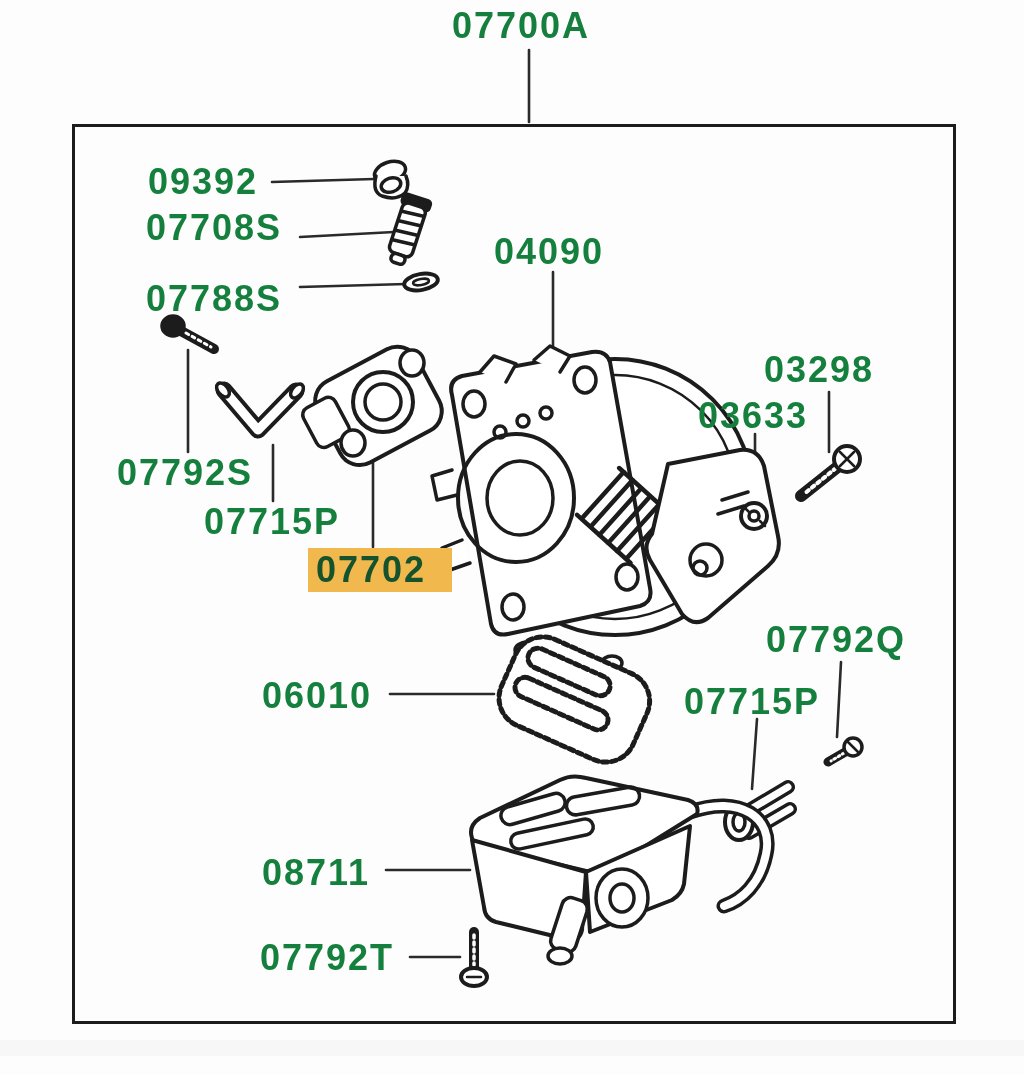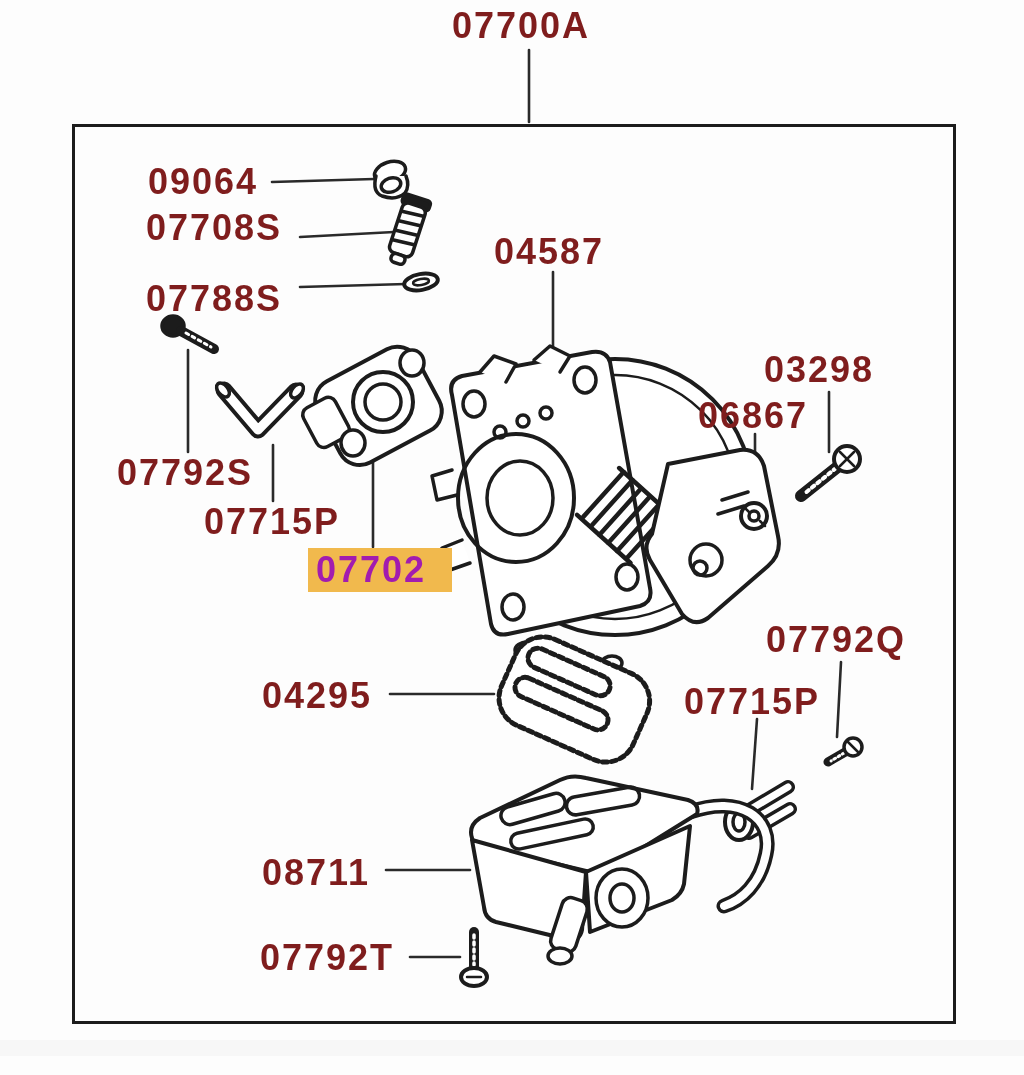--- a/index.html
+++ b/index.html
@@ -9,24 +9,24 @@
     font-family:"Liberation Sans",sans-serif;
   }
   .frame{
     position:absolute;left:72px;top:124px;width:878px;height:894px;
     border:3px solid #1c1c1c;background:transparent;
   }
   svg.art{position:absolute;left:0;top:0;filter:blur(.3px);}
   .lbl{
     position:absolute;
     font-weight:bold;font-size:36px;line-height:1;letter-spacing:2px;
-    color:#7f1d1d;white-space:nowrap;filter:blur(.2px);
+    color:#15803d;white-space:nowrap;filter:blur(.2px);
   }
   .lbl.hl{
-    background:#f1b94d;color:#a21caf;
+    background:#f1b94d;color:#14532d;
     padding:4px 26px 4px 8px;top:0;left:0;
   }
   .bottom-shade{
     position:absolute;left:0;top:1040px;width:1024px;height:16px;
     background:#f3f3f3;opacity:.55;
   }
 </style>
 </head>
 <body>
 
@@ -193,26 +193,26 @@
     <g>
       <line x1="474" y1="932" x2="474" y2="968" stroke-width="10"></line>
       <line x1="474" y1="935" x2="474" y2="965" stroke="#fff" stroke-width="3.5" stroke-dasharray="3 4"></line>
       <ellipse cx="474" cy="977" rx="13" ry="9" fill="#fff" stroke-width="4"></ellipse>
       <line x1="467" y1="977" x2="481" y2="977" stroke-width="2.5"></line>
     </g>
   </g>
 </svg>
 
 <div class="lbl" style="left:452px;top:8px">07700A</div>
-<div class="lbl" style="left:148px;top:164px">09064</div>
+<div class="lbl" style="left:148px;top:164px">09392</div>
 <div class="lbl" style="left:146px;top:210px">07708S</div>
 <div class="lbl" style="left:146px;top:281px">07788S</div>
-<div class="lbl" style="left:494px;top:234px">04587</div>
+<div class="lbl" style="left:494px;top:234px">04090</div>
 <div class="lbl" style="left:764px;top:352px">03298</div>
-<div class="lbl" style="left:698px;top:398px">06867</div>
+<div class="lbl" style="left:698px;top:398px">03633</div>
 <div class="lbl" style="left:117px;top:455px">07792S</div>
 <div class="lbl" style="left:204px;top:504px">07715P</div>
 <div class="lbl hl" style="left:308px;top:548px">07702</div>
-<div class="lbl" style="left:262px;top:678px">04295</div>
+<div class="lbl" style="left:262px;top:678px">06010</div>
 <div class="lbl" style="left:766px;top:622px">07792Q</div>
 <div class="lbl" style="left:684px;top:684px">07715P</div>
 <div class="lbl" style="left:262px;top:855px">08711</div>
 <div class="lbl" style="left:260px;top:940px">07792T</div>
 
 </body></html>

